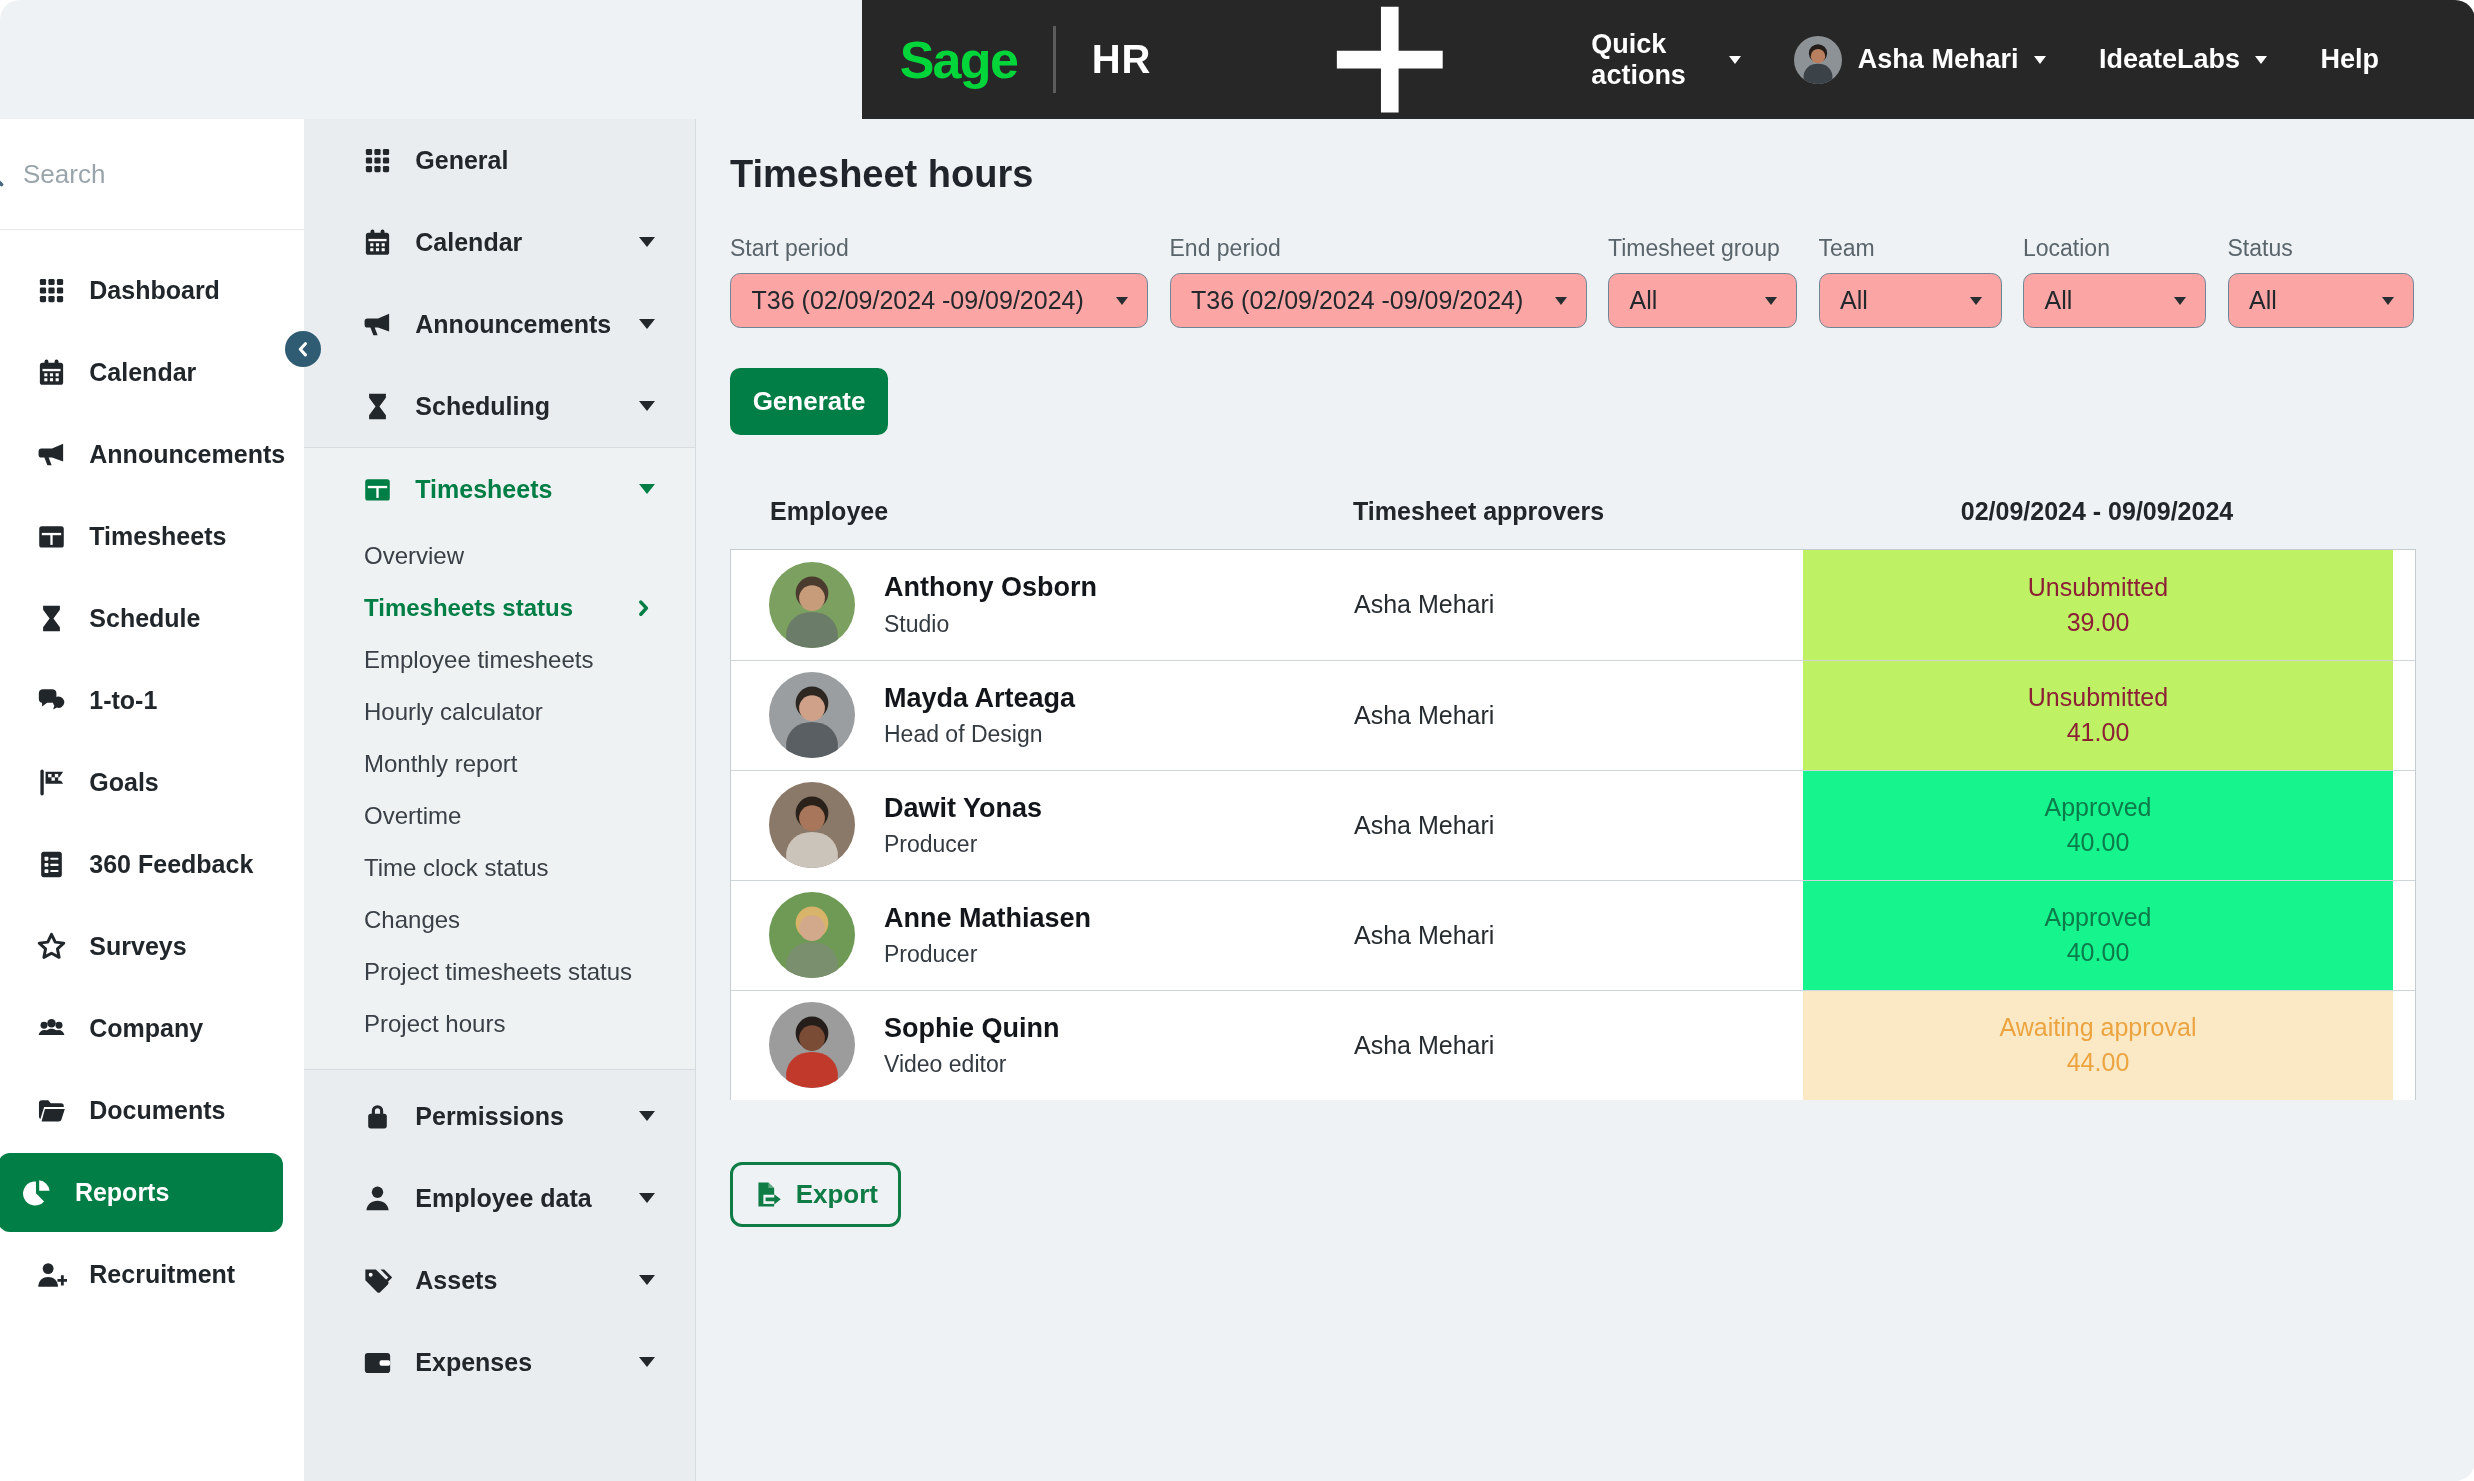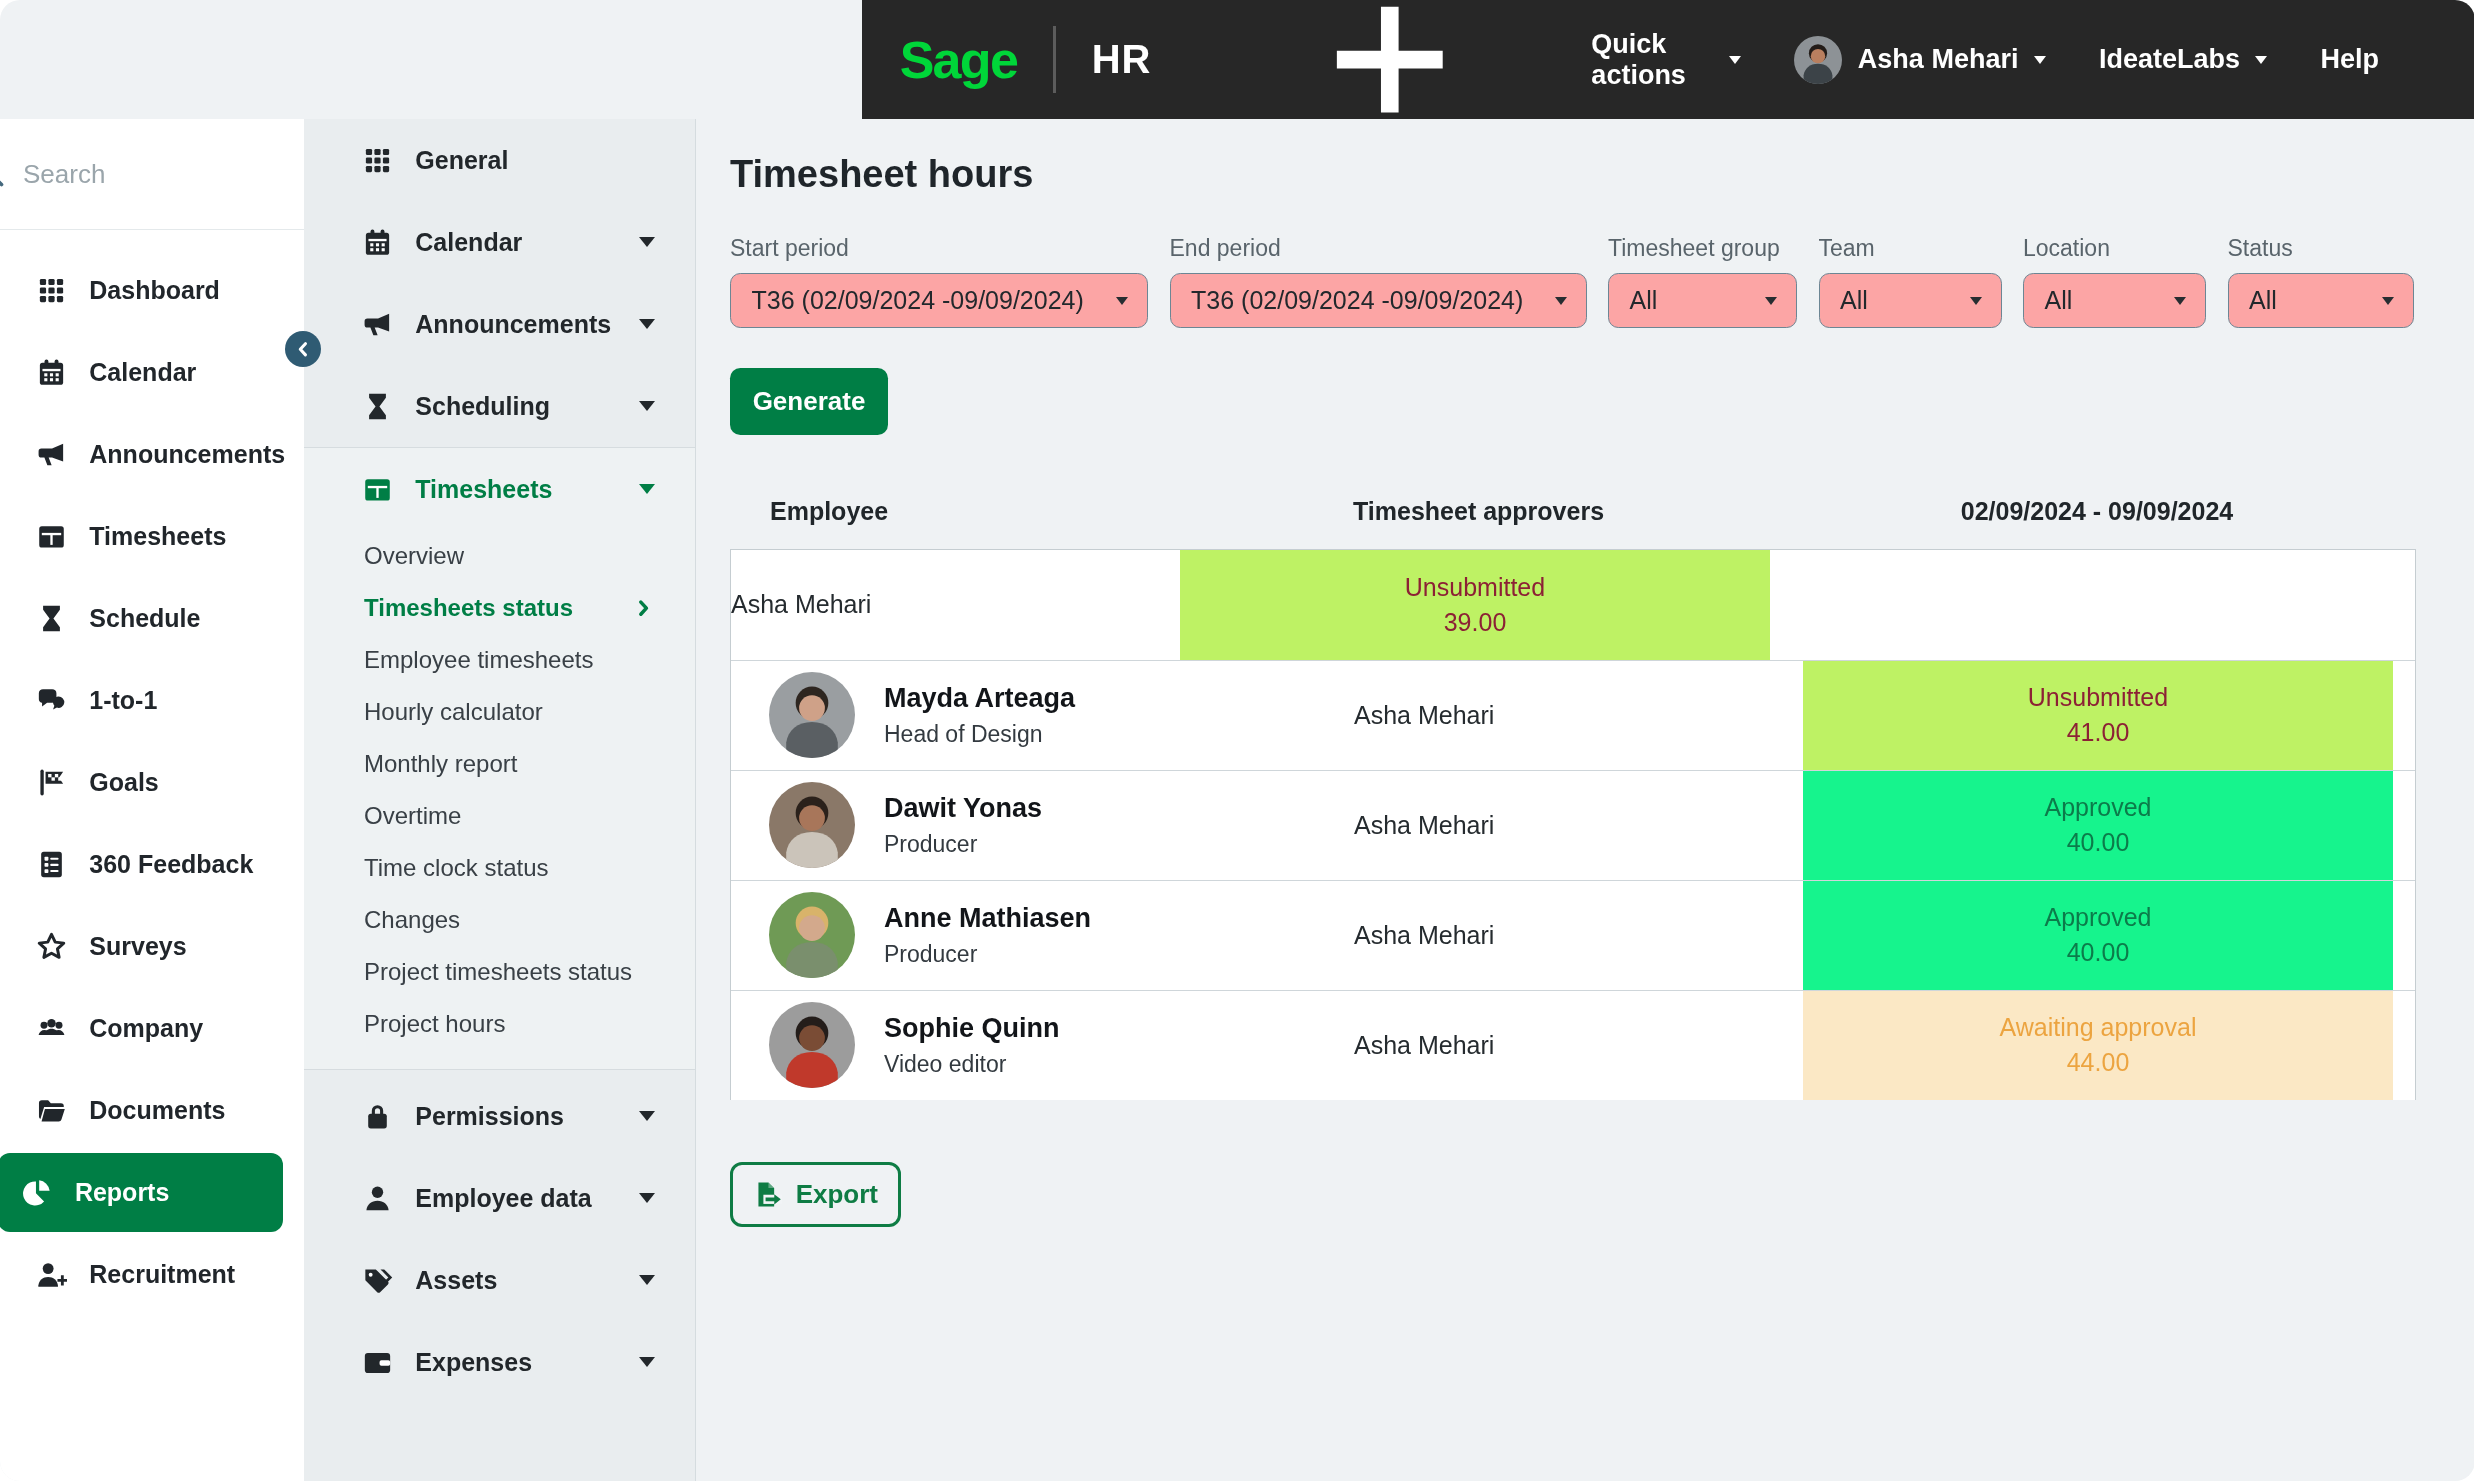--- a/index.html
+++ b/index.html
@@ -516,20 +516,34 @@
 
       <div class="thead">
         <span class="th-emp">Employee</span>
         <span class="th-appr">Timesheet approvers</span>
         <span class="th-date">02/09/2024 - 09/09/2024</span>
       </div>
 
       <div class="table">
 
         <div class="row">
+          <div class="cell-emp">
+            <span class="avatar rw" style="--av-bg: #7ba05f; --av-hair: #4a3b2e; --av-skin: #c69c7b; --av-shirt: #6b7d68;">
+                <svg viewBox="0 0 100 100">
+                  <rect width="100" height="100" fill="var(--av-bg)"></rect>
+                  <circle cx="50" cy="36" r="19" fill="var(--av-hair)"></circle>
+                  <circle cx="50" cy="42" r="15" fill="var(--av-skin)"></circle>
+                  <path d="M50 58c-17 0-28 10-30 24v18h60V82c-2-14-13-24-30-24z" fill="var(--av-shirt)"></path>
+                </svg>
+              </span>
+            <span>
+                <span class="emp-name" style="display:block">Anthony Osborn</span>
+                <span class="emp-role" style="display:block">Studio</span>
+              </span>
+          </div>
           <div class="cell-appr">Asha Mehari</div>
           <div class="cell-status" data-status="unsubmitted">
             <span>Unsubmitted</span>
             <span>39.00</span>
           </div>
         </div>
 
         <div class="row">
           <div class="cell-emp">
             <span class="avatar rw" style="--av-bg: #9a9ea1; --av-hair: #2e2620; --av-skin: #cfa188; --av-shirt: #5a5f63;">

